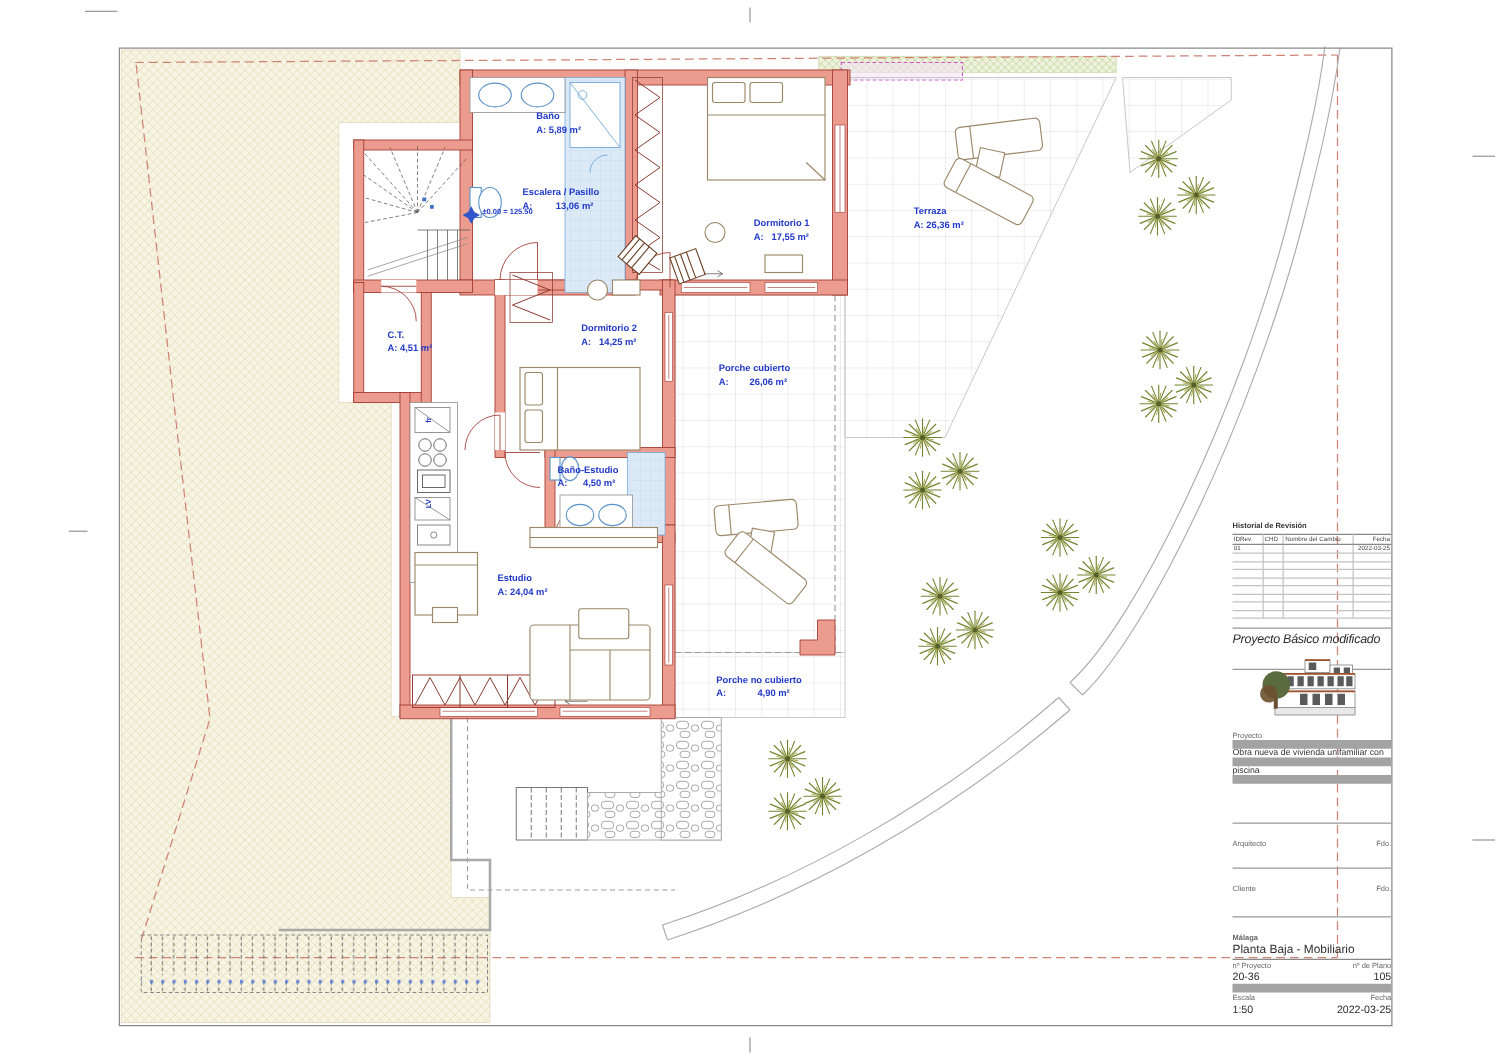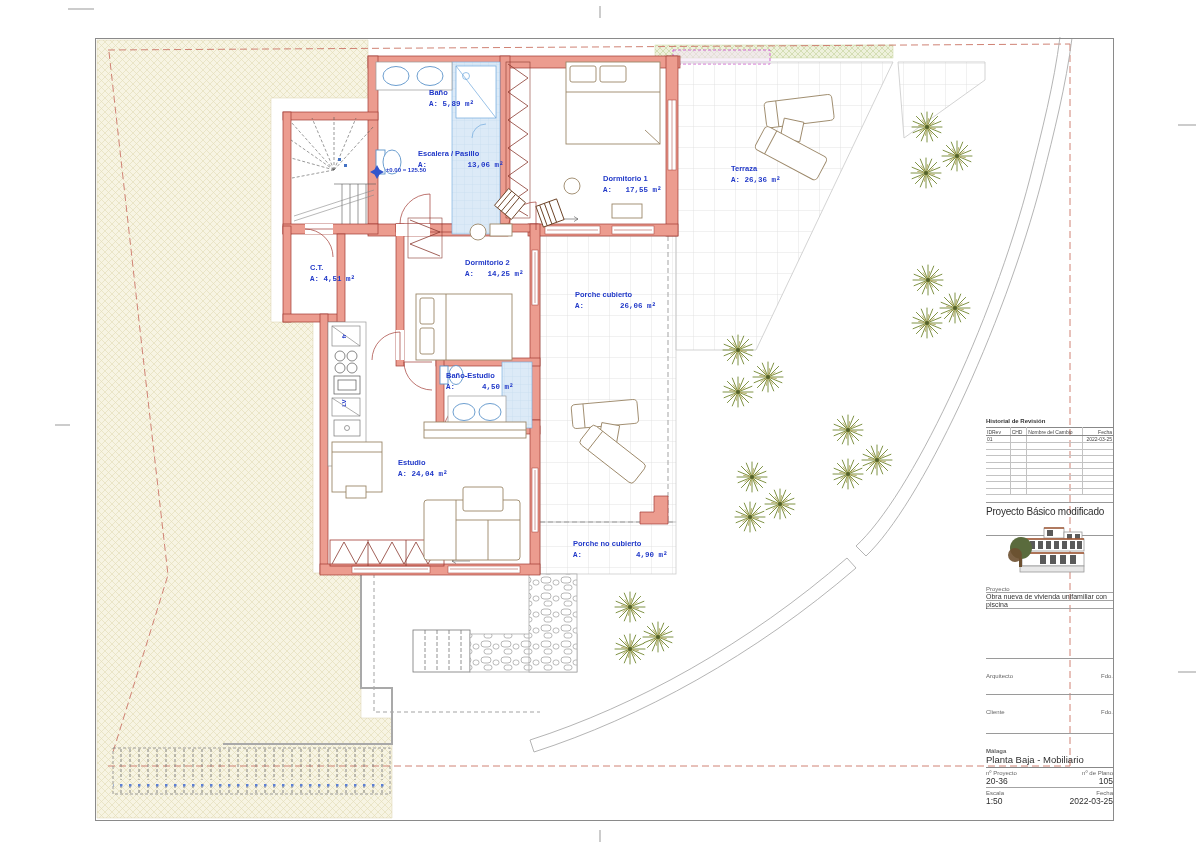--- a/index.html
+++ b/index.html
@@ -1,41 +1,41 @@
 <!DOCTYPE html>
 <html><head>
 <meta charset="utf-8">
 <style>
   html,body{margin:0;padding:0;background:#fff;}
   #sheet{position:relative;width:1200px;height:849px;background:#fff;overflow:hidden;
          font-family:"Liberation Sans",sans-serif;}
   #plan-svg{position:absolute;left:0;top:0;}
   .room-label{position:absolute;color:#2038C8;font-weight:bold;font-size:7.5px;
               line-height:1.45;white-space:pre;z-index:3;}
-  .room-label .area{white-space:pre;display:block;font-family:Liberation Mono, monospace;}
+  .room-label .area{white-space:pre;display:block;}
   .lvl-text{position:absolute;color:#2038C8;font-weight:bold;font-size:6px;z-index:3;white-space:pre;}
   .vlabel{position:absolute;color:#2038C8;font-weight:bold;font-size:6px;z-index:3;
           transform:rotate(-90deg);transform-origin:center;width:12px;text-align:center;}
   
   #titleblock{position:absolute;left:986px;top:418px;width:127px;height:394px;z-index:3;
               color:#3a3a3a;}
   .tb-rev-title{font-size:6px;font-weight:bold;color:#333;}
   table.rev-table{width:100%;border-collapse:collapse;margin-top:3px;table-layout:fixed;}
   table.rev-table th{font-size:5px;font-weight:normal;color:#444;text-align:left;
       border-top:1px solid #888;border-bottom:1px solid #888;padding:0 1px;height:7px;}
   table.rev-table td{font-size:5px;color:#444;border-bottom:1px solid #c3c3c3;height:5.5px;padding:0 1px;}
   table.rev-table th:not(:last-child),table.rev-table td:not(:last-child){border-right:1px solid #c3c3c3;}
   table.rev-table .num{text-align:right;}
   .tb-project-title{position:absolute;left:0;top:84px;width:127px;font-size:10px;color:#2e2e2e;
-      border-top:1px solid #999;border-bottom:1px solid #999;padding:3px 0 18px 0;letter-spacing:-0.2px;}
+      border-top:1px solid #999;border-bottom:1px solid #999;padding:3px 0 18px 0;letter-spacing:-0.2px;font-style:italic;}
   .tb-thumb{position:absolute;left:20px;top:108px;}
   .tb-sec{position:absolute;left:0;width:127px;}
   .tb-small{font-size:6px;color:#666;}
   .tb-val{font-size:7px;color:#333;}
-  .tb-line{border-bottom:1px solid #a3a3a3;}
+  .tb-line{border-bottom:7px solid #a3a3a3;}
   .tb-flex{display:flex;justify-content:space-between;}
   .tb-sig{border-top:1px solid #9a9a9a;padding-top:14px;}
   .tb-sheetname{font-size:9.5px;color:#2e2e2e;border-bottom:1px solid #888;padding-bottom:2px;}
   .tb-big{font-size:8.5px;color:#2e2e2e;}
 </style>
 </head>
 <body>
 
 <div id="sheet">
 

